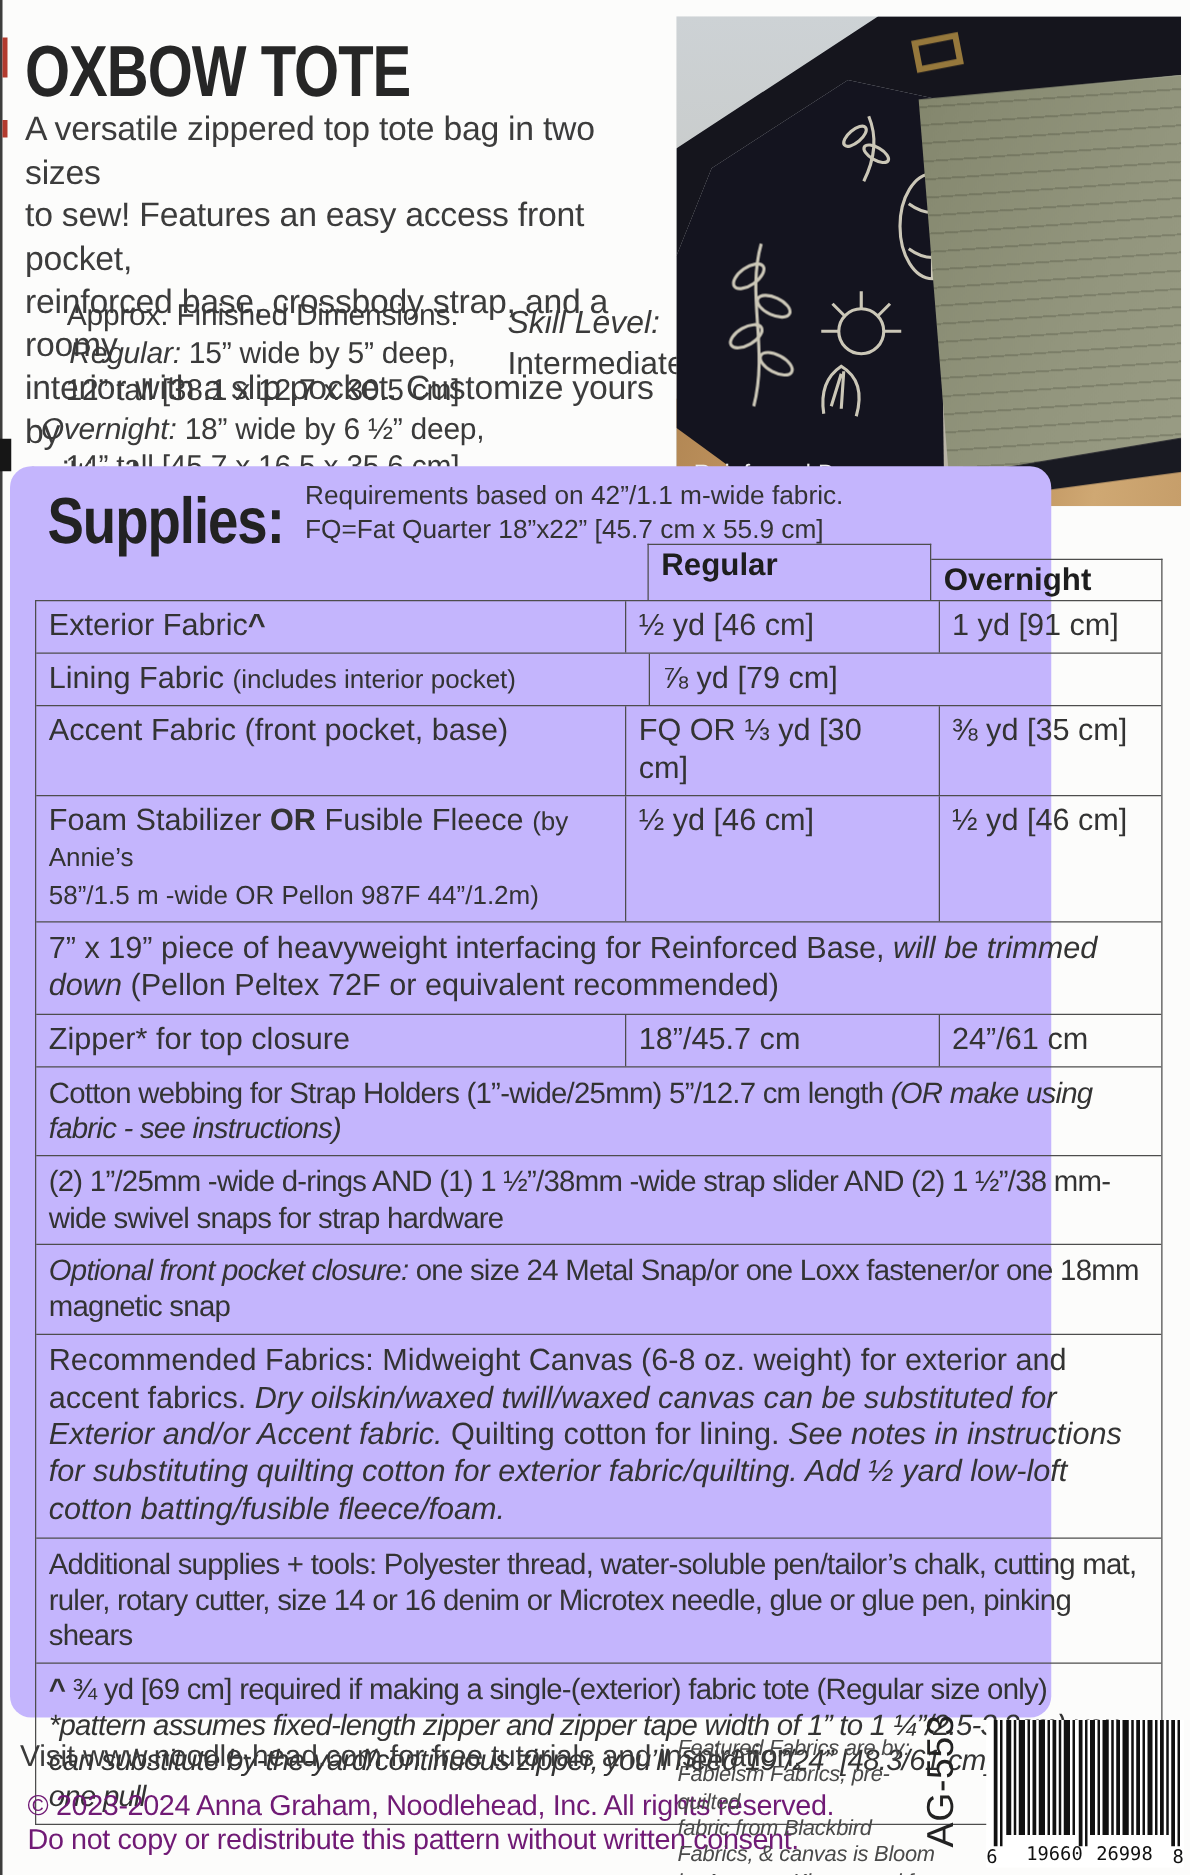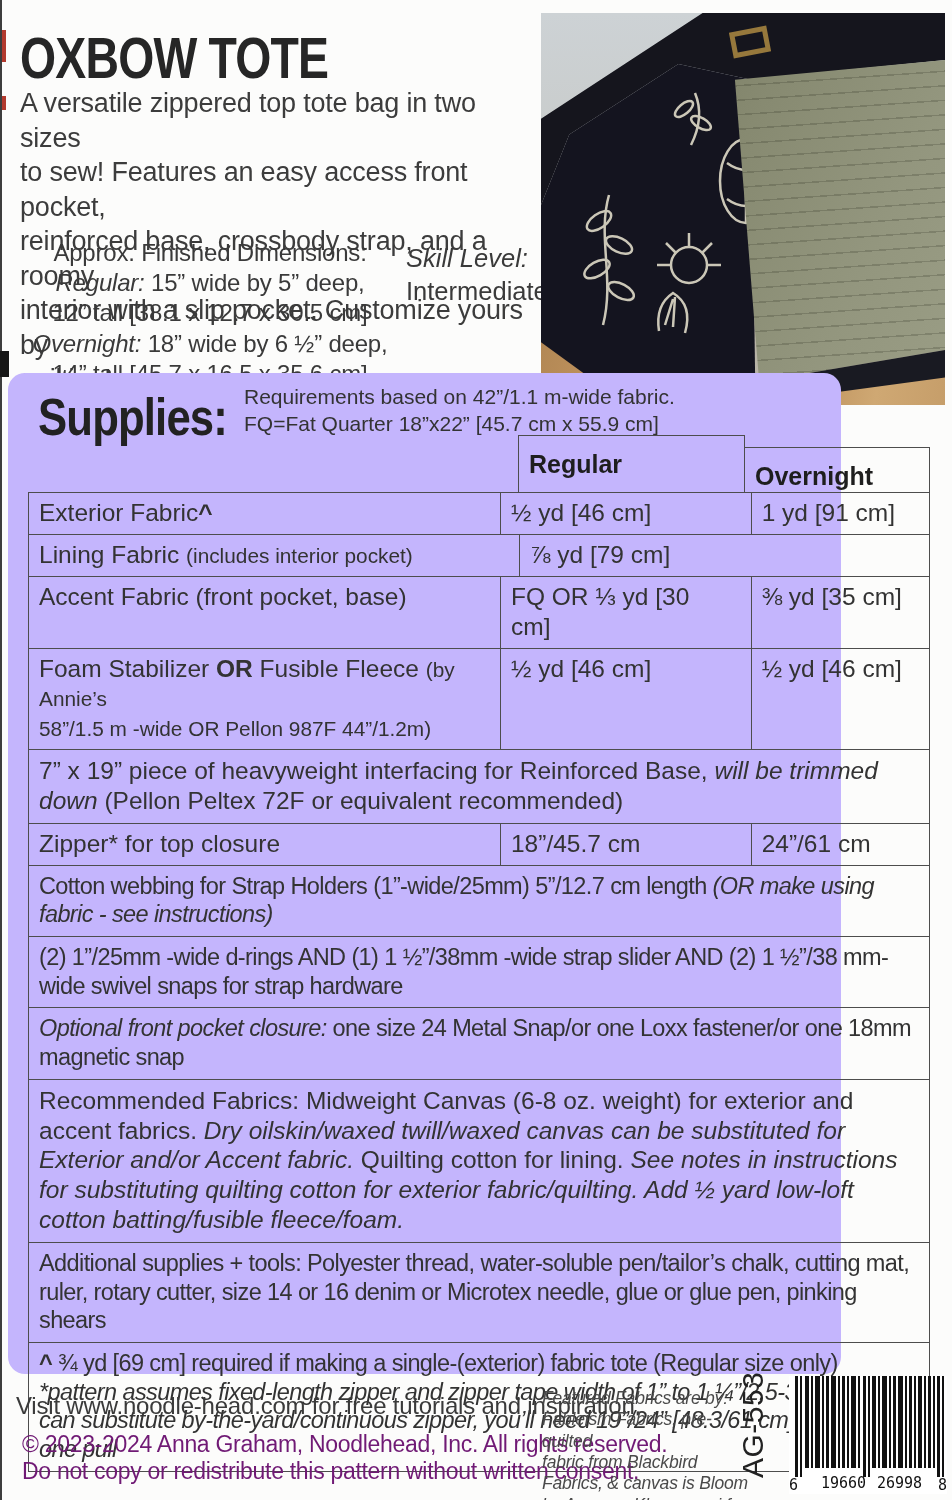--- a/index.html
+++ b/index.html
@@ -45,21 +45,21 @@
   
   .panel{position:absolute;left:8px;top:373px;width:833px;height:1001px;background:#c4b5fd;border-radius:17px;}
   .supplies-heading{position:absolute;left:30px;top:14px;font-size:52px;font-weight:800;color:#222;
         letter-spacing:-1px;transform:scaleX(0.84);transform-origin:left top;white-space:nowrap;}
   .supplies-note{position:absolute;left:236px;top:10px;font-size:21px;line-height:1.3;color:#333;}
 
   .table{position:absolute;left:20px;top:62px;width:902px;font-size:24.5px;color:#333;}
   .thead{display:flex;}
   .thead .spacer{width:490px;}
   .th{box-sizing:border-box;border:1.6px solid #4d4d4d;border-bottom:none;font-weight:700;
-      padding:14px 10px 1px;font-size:25px;color:#1e1e1e;}
+      padding:2px 10px 1px;font-size:25px;color:#1e1e1e;}
   .th.reg{width:227px;}
   .th.over{width:185px;border-left:none;margin-top:12px;}
   .tbody{border:1.6px solid #4d4d4d;}
   .trow{display:flex;border-bottom:1.6px solid #4d4d4d;line-height:1.22;}
   .trow:last-child{border-bottom:none;}
   .cell{box-sizing:border-box;padding:5px 10px 6px;}
   .c-item{width:490px;}
   .c-reg{width:227px;border-left:1.6px solid #4d4d4d;}
   .c-over{width:185px;border-left:1.6px solid #4d4d4d;margin-left:32px;}
   .trow.full{display:block;padding:6px 10px 7px;}

